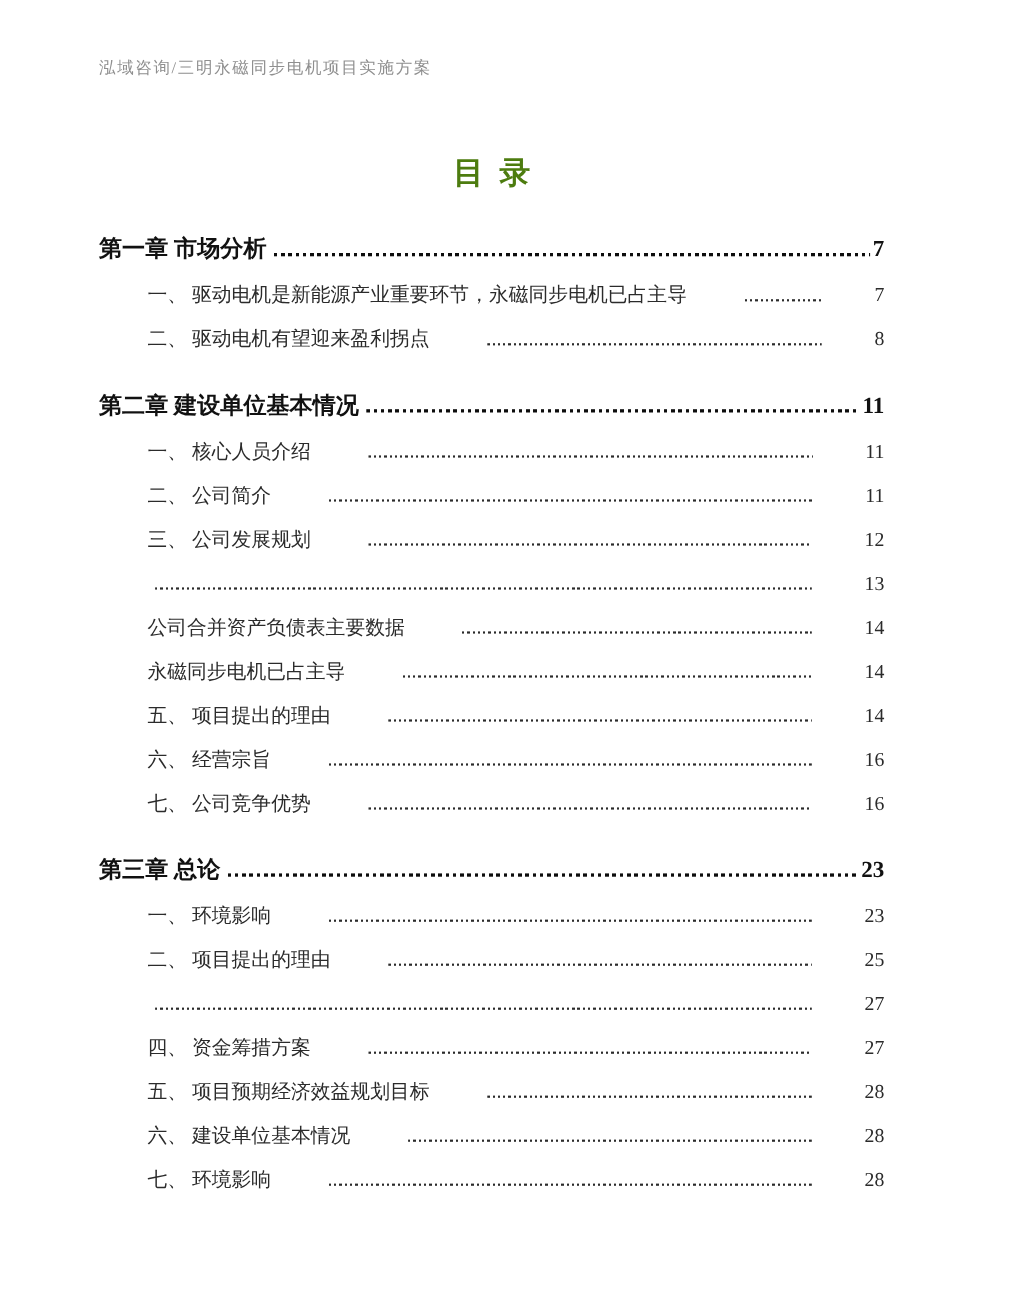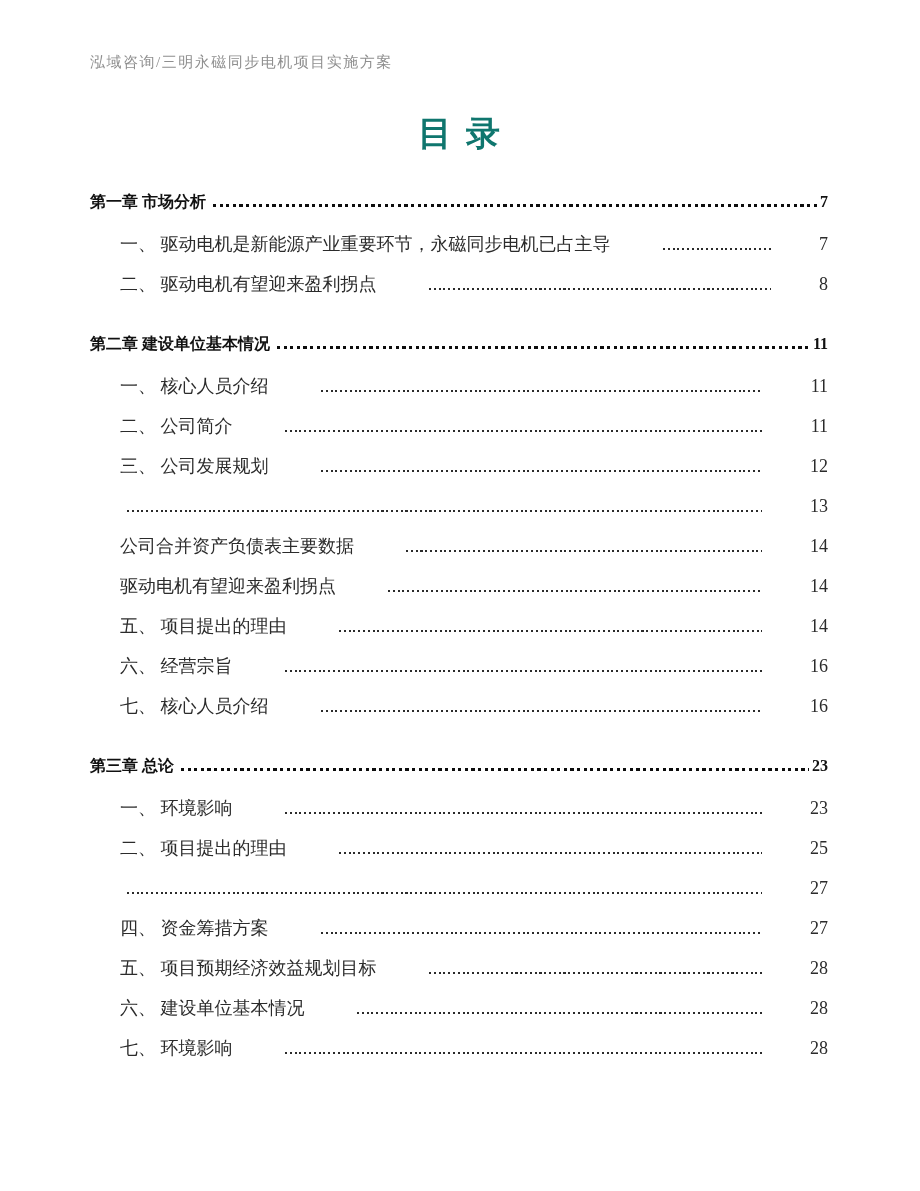--- a/index.html
+++ b/index.html
@@ -3,54 +3,54 @@
 <meta charset="utf-8">
 <style>
   * { margin: 0; padding: 0; box-sizing: border-box; }
   html, body { background: #ffffff; }
   body {
     width: 920px; height: 1191px;
     font-family: "Liberation Serif", "DejaVu Serif", serif;
     color: #262626;
     overflow: hidden;
   }
-  .page { width: 920px; height: 1191px; padding: 52px 92px 0 90px; background: #ffffff; }
+  .page { width: 920px; height: 1191px; padding: 52px 116px 0 90px; background: #ffffff; }
 
   .doc-header {
     font-size: 15px;
     color: #8f8f8f;
     letter-spacing: 1.5px;
     line-height: 21px;
   }
 
   .doc-title {
-    margin-top: 40px;
+    margin-top: 64px;
     text-align: center;
-    font-size: 34px;
+    font-size: 28px;
     font-weight: bold;
-    color: #0f766e;
+    color: #4d7c0f;
     letter-spacing: 14px;
     padding-left: 14px;
     line-height: 42px;
   }
 
   .toc-row { display: flex; align-items: baseline; }
 
   .chapter-row {
     margin-top: 32px;
     margin-bottom: 4px;
-    font-size: 16px;
+    font-size: 21px;
     font-weight: bold;
     color: #111111;
     line-height: 30px;
   }
 
   .item-row {
     margin-top: 15px;
-    margin-left: 30px;
+    margin-left: 44px;
     font-size: 18px;
     color: #2b2b2b;
     line-height: 25px;
     gap: 45px;
   }
 
   .toc-label { white-space: nowrap; }
   .toc-page  { white-space: nowrap; }
 
   .leader {
@@ -120,36 +120,36 @@
     <div class="toc-row item-row">
       <span class="leader"></span>
       <span class="toc-page">13</span>
     </div>
     <div class="toc-row item-row">
       <span class="toc-label">公司合并资产负债表主要数据</span>
       <span class="leader"></span>
       <span class="toc-page">14</span>
     </div>
     <div class="toc-row item-row">
-      <span class="toc-label">驱动电机有望迎来盈利拐点</span>
+      <span class="toc-label">永磁同步电机已占主导</span>
       <span class="leader"></span>
       <span class="toc-page">14</span>
     </div>
     <div class="toc-row item-row">
       <span class="toc-label">五、 项目提出的理由</span>
       <span class="leader"></span>
       <span class="toc-page">14</span>
     </div>
     <div class="toc-row item-row">
       <span class="toc-label">六、 经营宗旨</span>
       <span class="leader"></span>
       <span class="toc-page">16</span>
     </div>
     <div class="toc-row item-row">
-      <span class="toc-label">七、 核心人员介绍</span>
+      <span class="toc-label">七、 公司竞争优势</span>
       <span class="leader"></span>
       <span class="toc-page">16</span>
     </div>
   </div>
 
   <div class="toc-section">
     <div class="toc-row chapter-row">
       <span class="toc-label">第三章 总论</span>
       <span class="leader"></span>
       <span class="toc-page">23</span>

